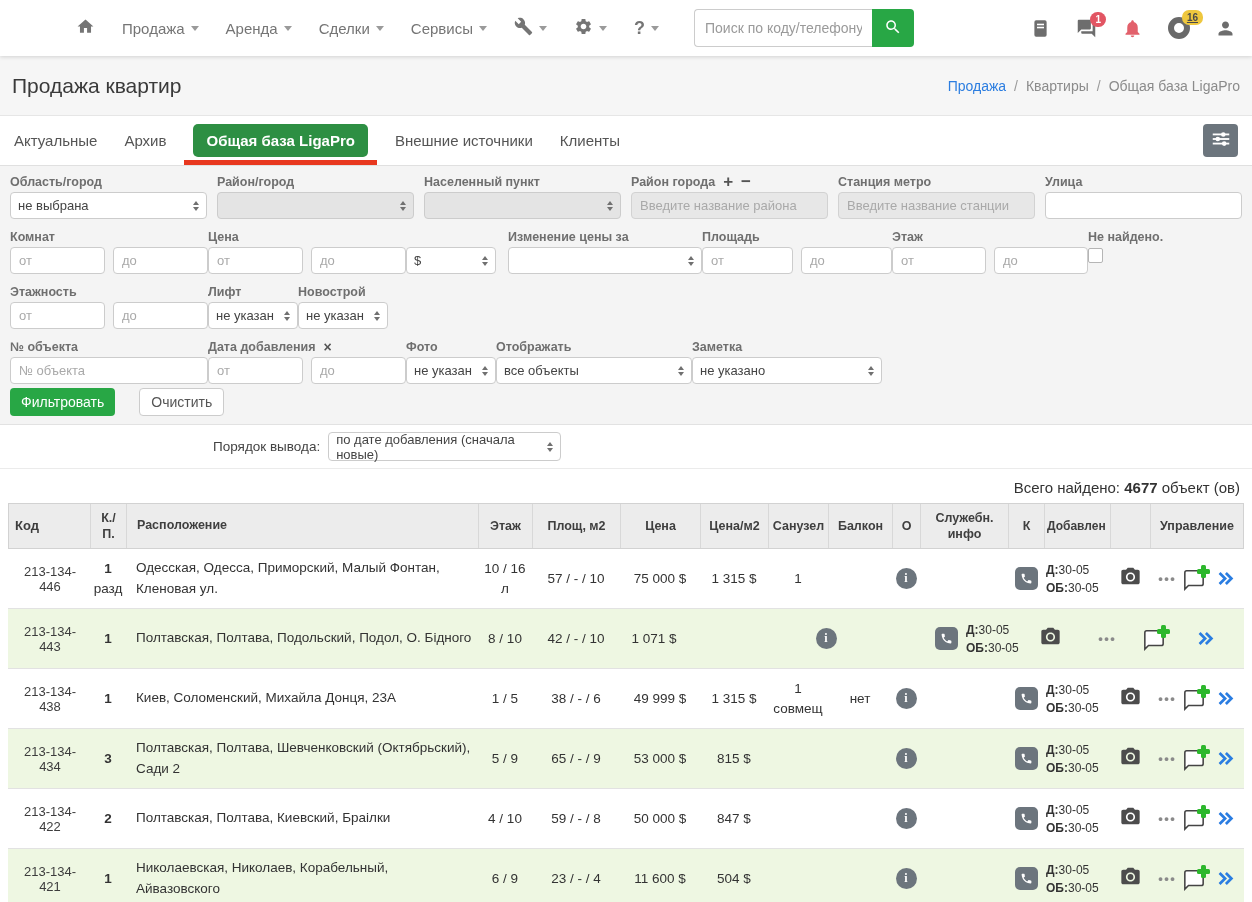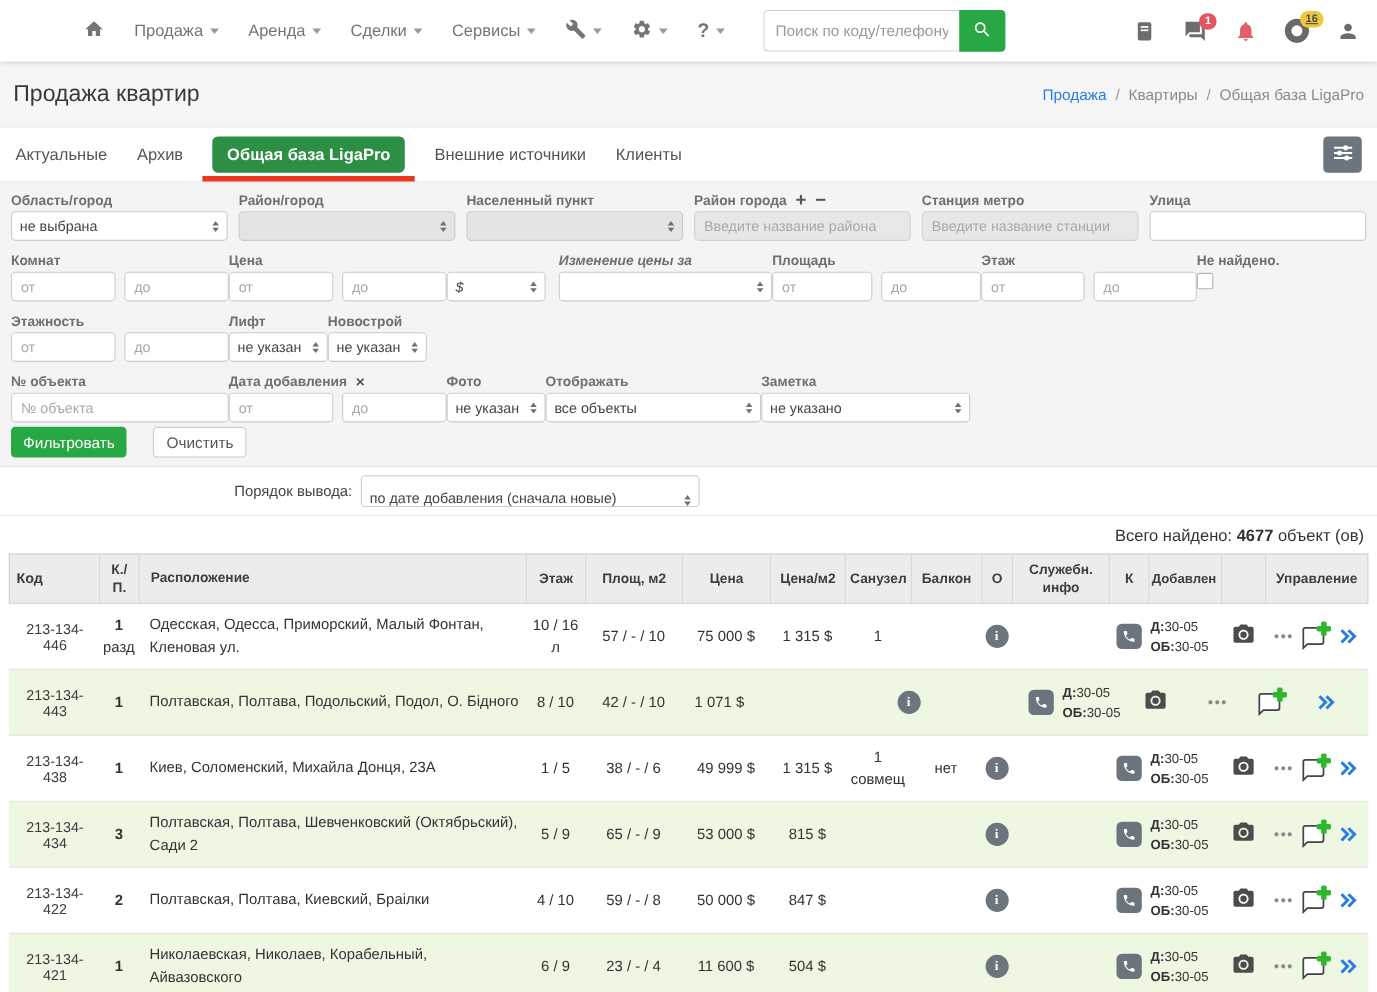--- a/index.html
+++ b/index.html
@@ -71,35 +71,35 @@
   .fsel { height:27px; border:1px solid #ccc; border-radius:4px; background:#fff; display:flex;
     align-items:center; justify-content:space-between; padding:0 7px; font-size:13px; color:#444;
     cursor:pointer; }
   .fsel.disabled { background:#e4e4e4; }
   .updown { display:flex; flex-direction:column; gap:2px; margin-left:6px; }
   .updown i { display:block; width:0; height:0; border-left:3.5px solid transparent; border-right:3.5px solid transparent; }
   .updown .up { border-bottom:4.5px solid #707070; }
   .updown .dn { border-top:4.5px solid #707070; }
   .pair { display:flex; justify-content:space-between; gap:8px; }
   .pair .finput { flex:1; min-width:0; }
-  .w198{width:198px;} .w296{width:296px;font-style:italic;} .w190{width:190px;} .w196{width:196px;} .w90{width:90px;}
+  .w198{width:198px;} .w296{width:296px;} .w190{width:190px;} .w196{width:196px;} .w90{width:90px;}
   .indent { padding-left:102px; }
   .checkbox { width:15px; height:15px; border:1px solid #b5b5b5; border-radius:2px; background:#fff;
     display:inline-block; cursor:pointer; margin-top:1px; }
   .btn-row { display:flex; justify-content:flex-start; gap:24px; margin-top:2px; }
   .btn-green { background:#28a745; color:#fff; border:none; border-radius:4px; padding:6px 11px;
     font-size:14px; cursor:pointer; font-family:"Liberation Sans", sans-serif; }
   .btn-white { background:#fff; color:#555; border:1px solid #ccc; border-radius:4px; padding:5px 11px;
     font-size:14px; cursor:pointer; font-family:"Liberation Sans", sans-serif; }
 
   
   .sort-row { background:#fff; border-bottom:1px solid #ebebeb; padding:7px 0 7px 213px;
     display:flex; align-items:center; }
   .sort-label { font-size:13.5px; color:#444; margin-right:8px; }
-  .sort-sel { width:308px; height:29px;align-items:flex-end; }
+  .sort-sel { width:233px; height:29px; }
   .results { text-align:right; padding:10px 12px 7px; font-size:15px; color:#333; }
   .results b { font-weight:bold; }
 
   
   .tbl { margin:0 8px; }
   .thead { display:flex; background:#ececec; border:1px solid #d2d2d2; }
   .th { display:flex; align-items:center; justify-content:center; text-align:center;
     font-size:12.5px; font-weight:bold; color:#3f3f3f; min-height:44px; padding:2px 4px;
     border-right:1px solid #d8d8d8; line-height:1.3; }
   .th:last-child { border-right:none; }

